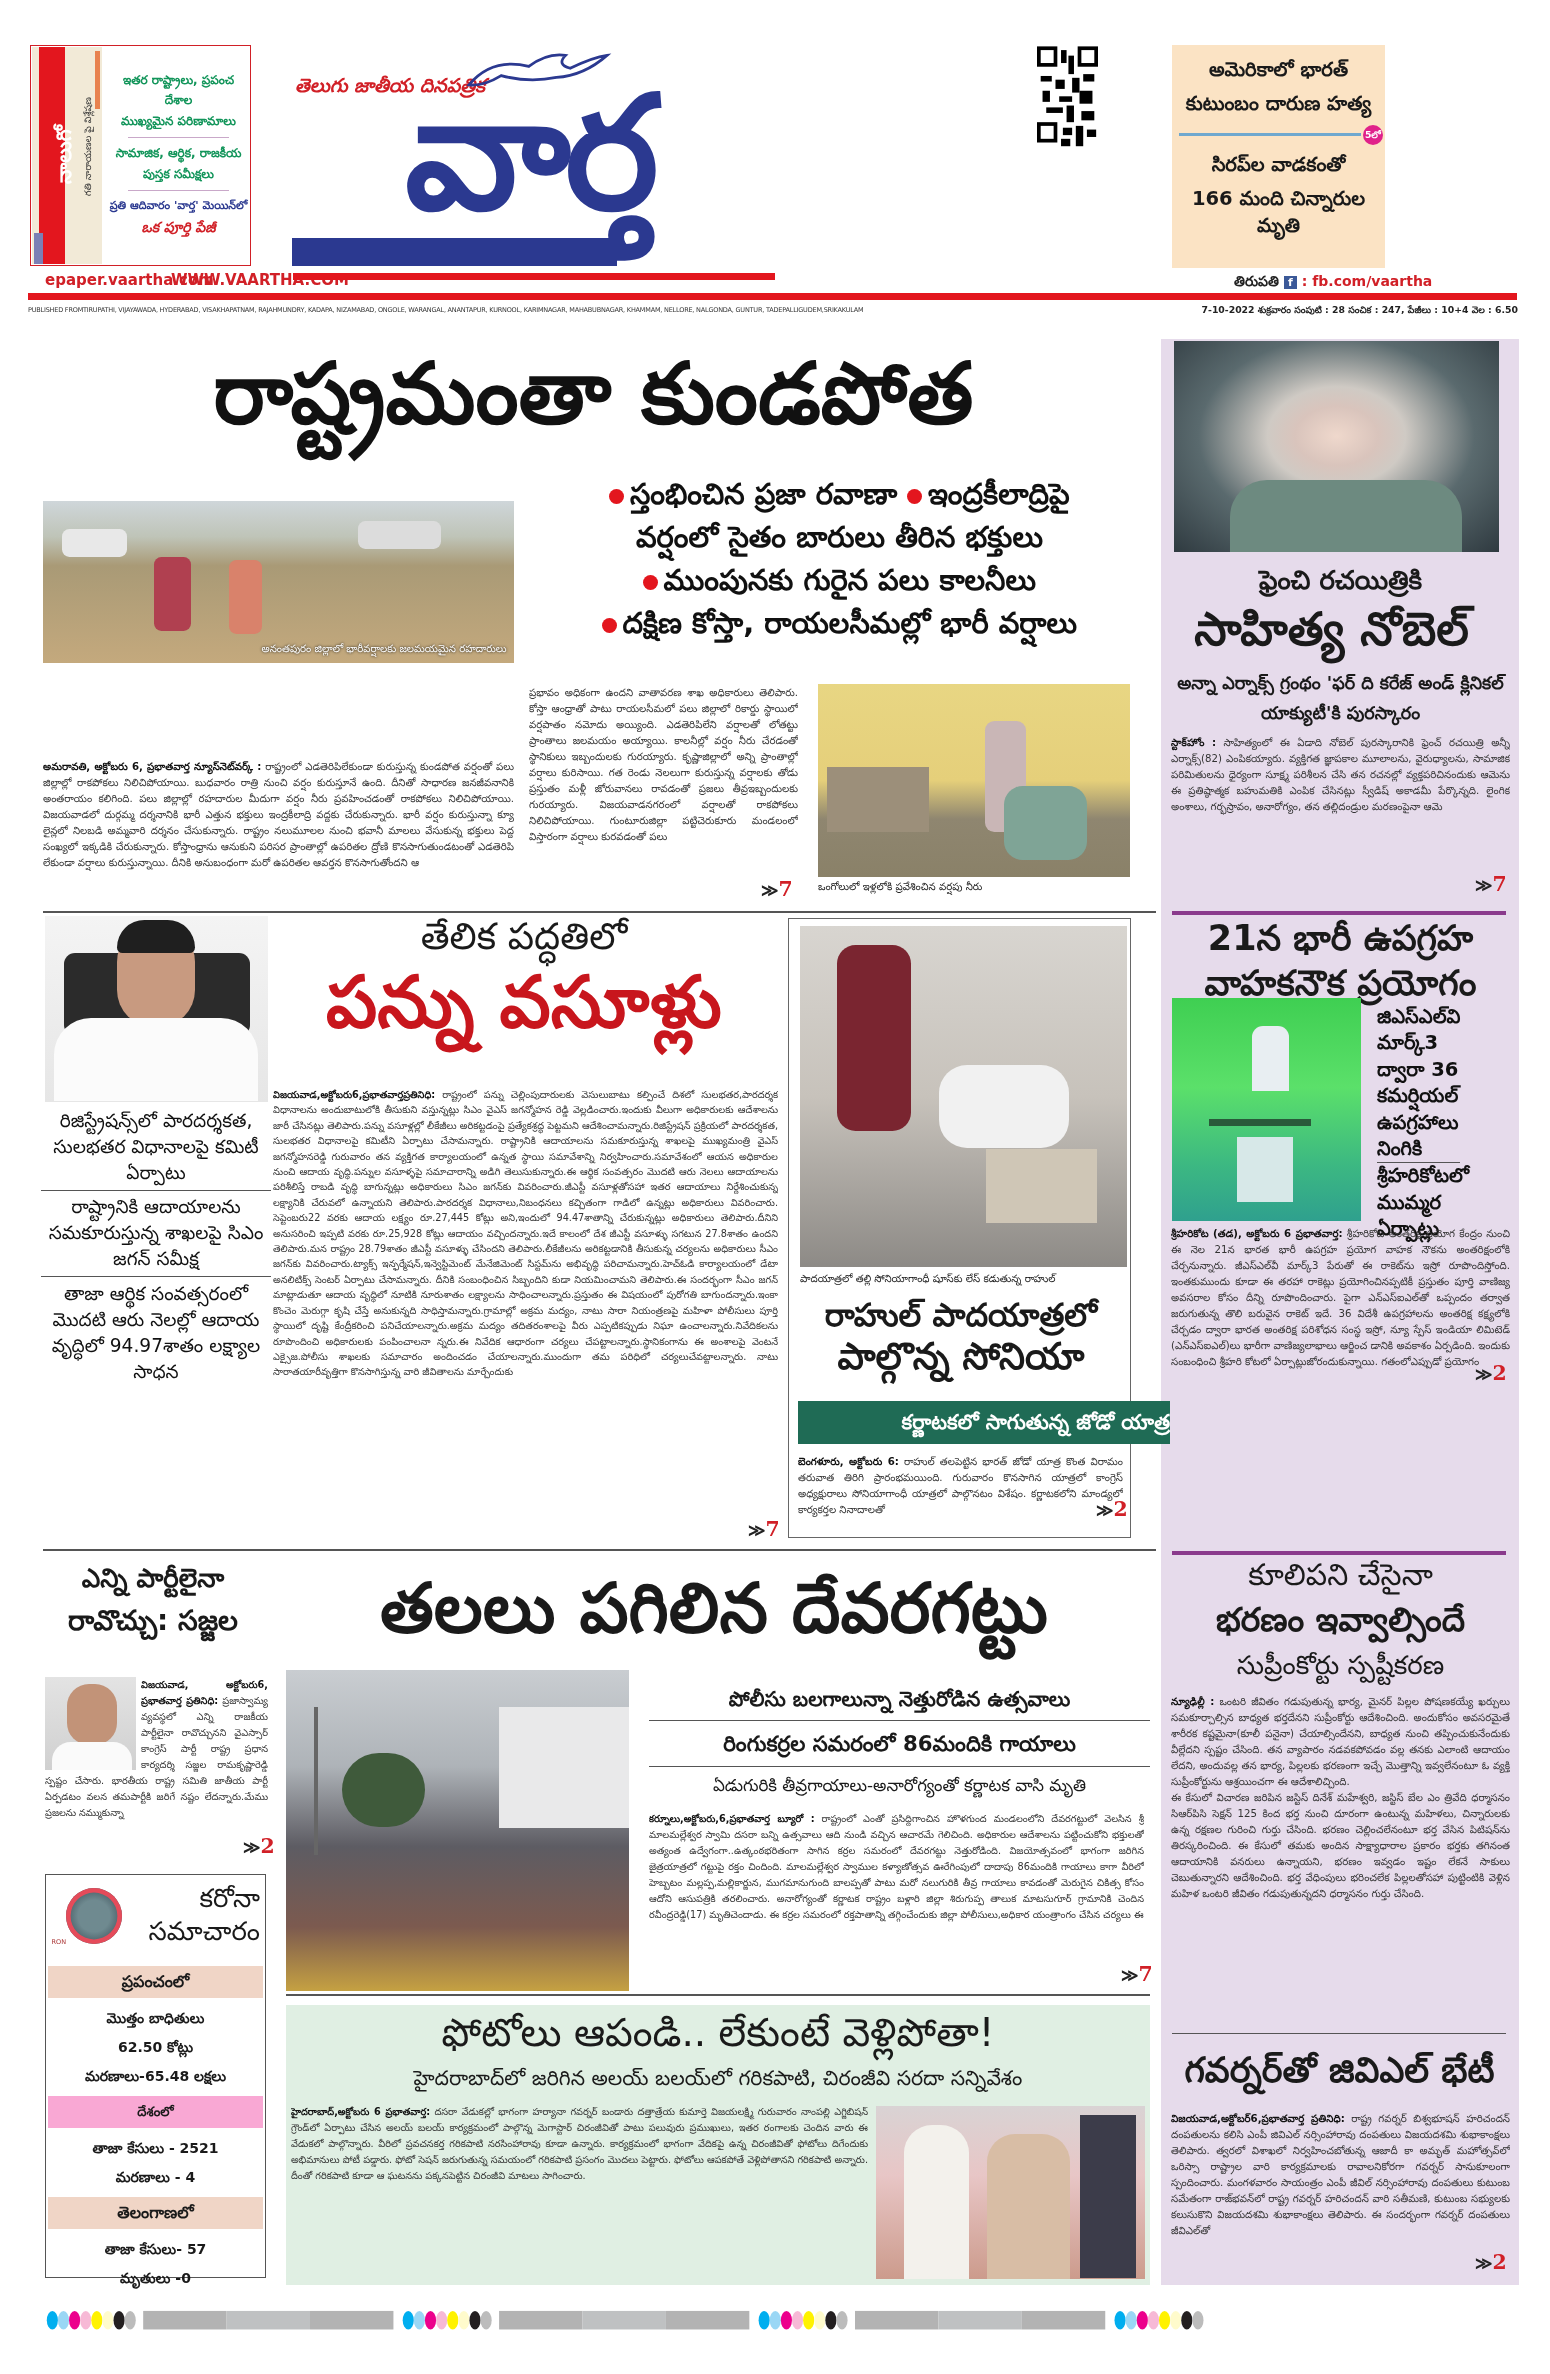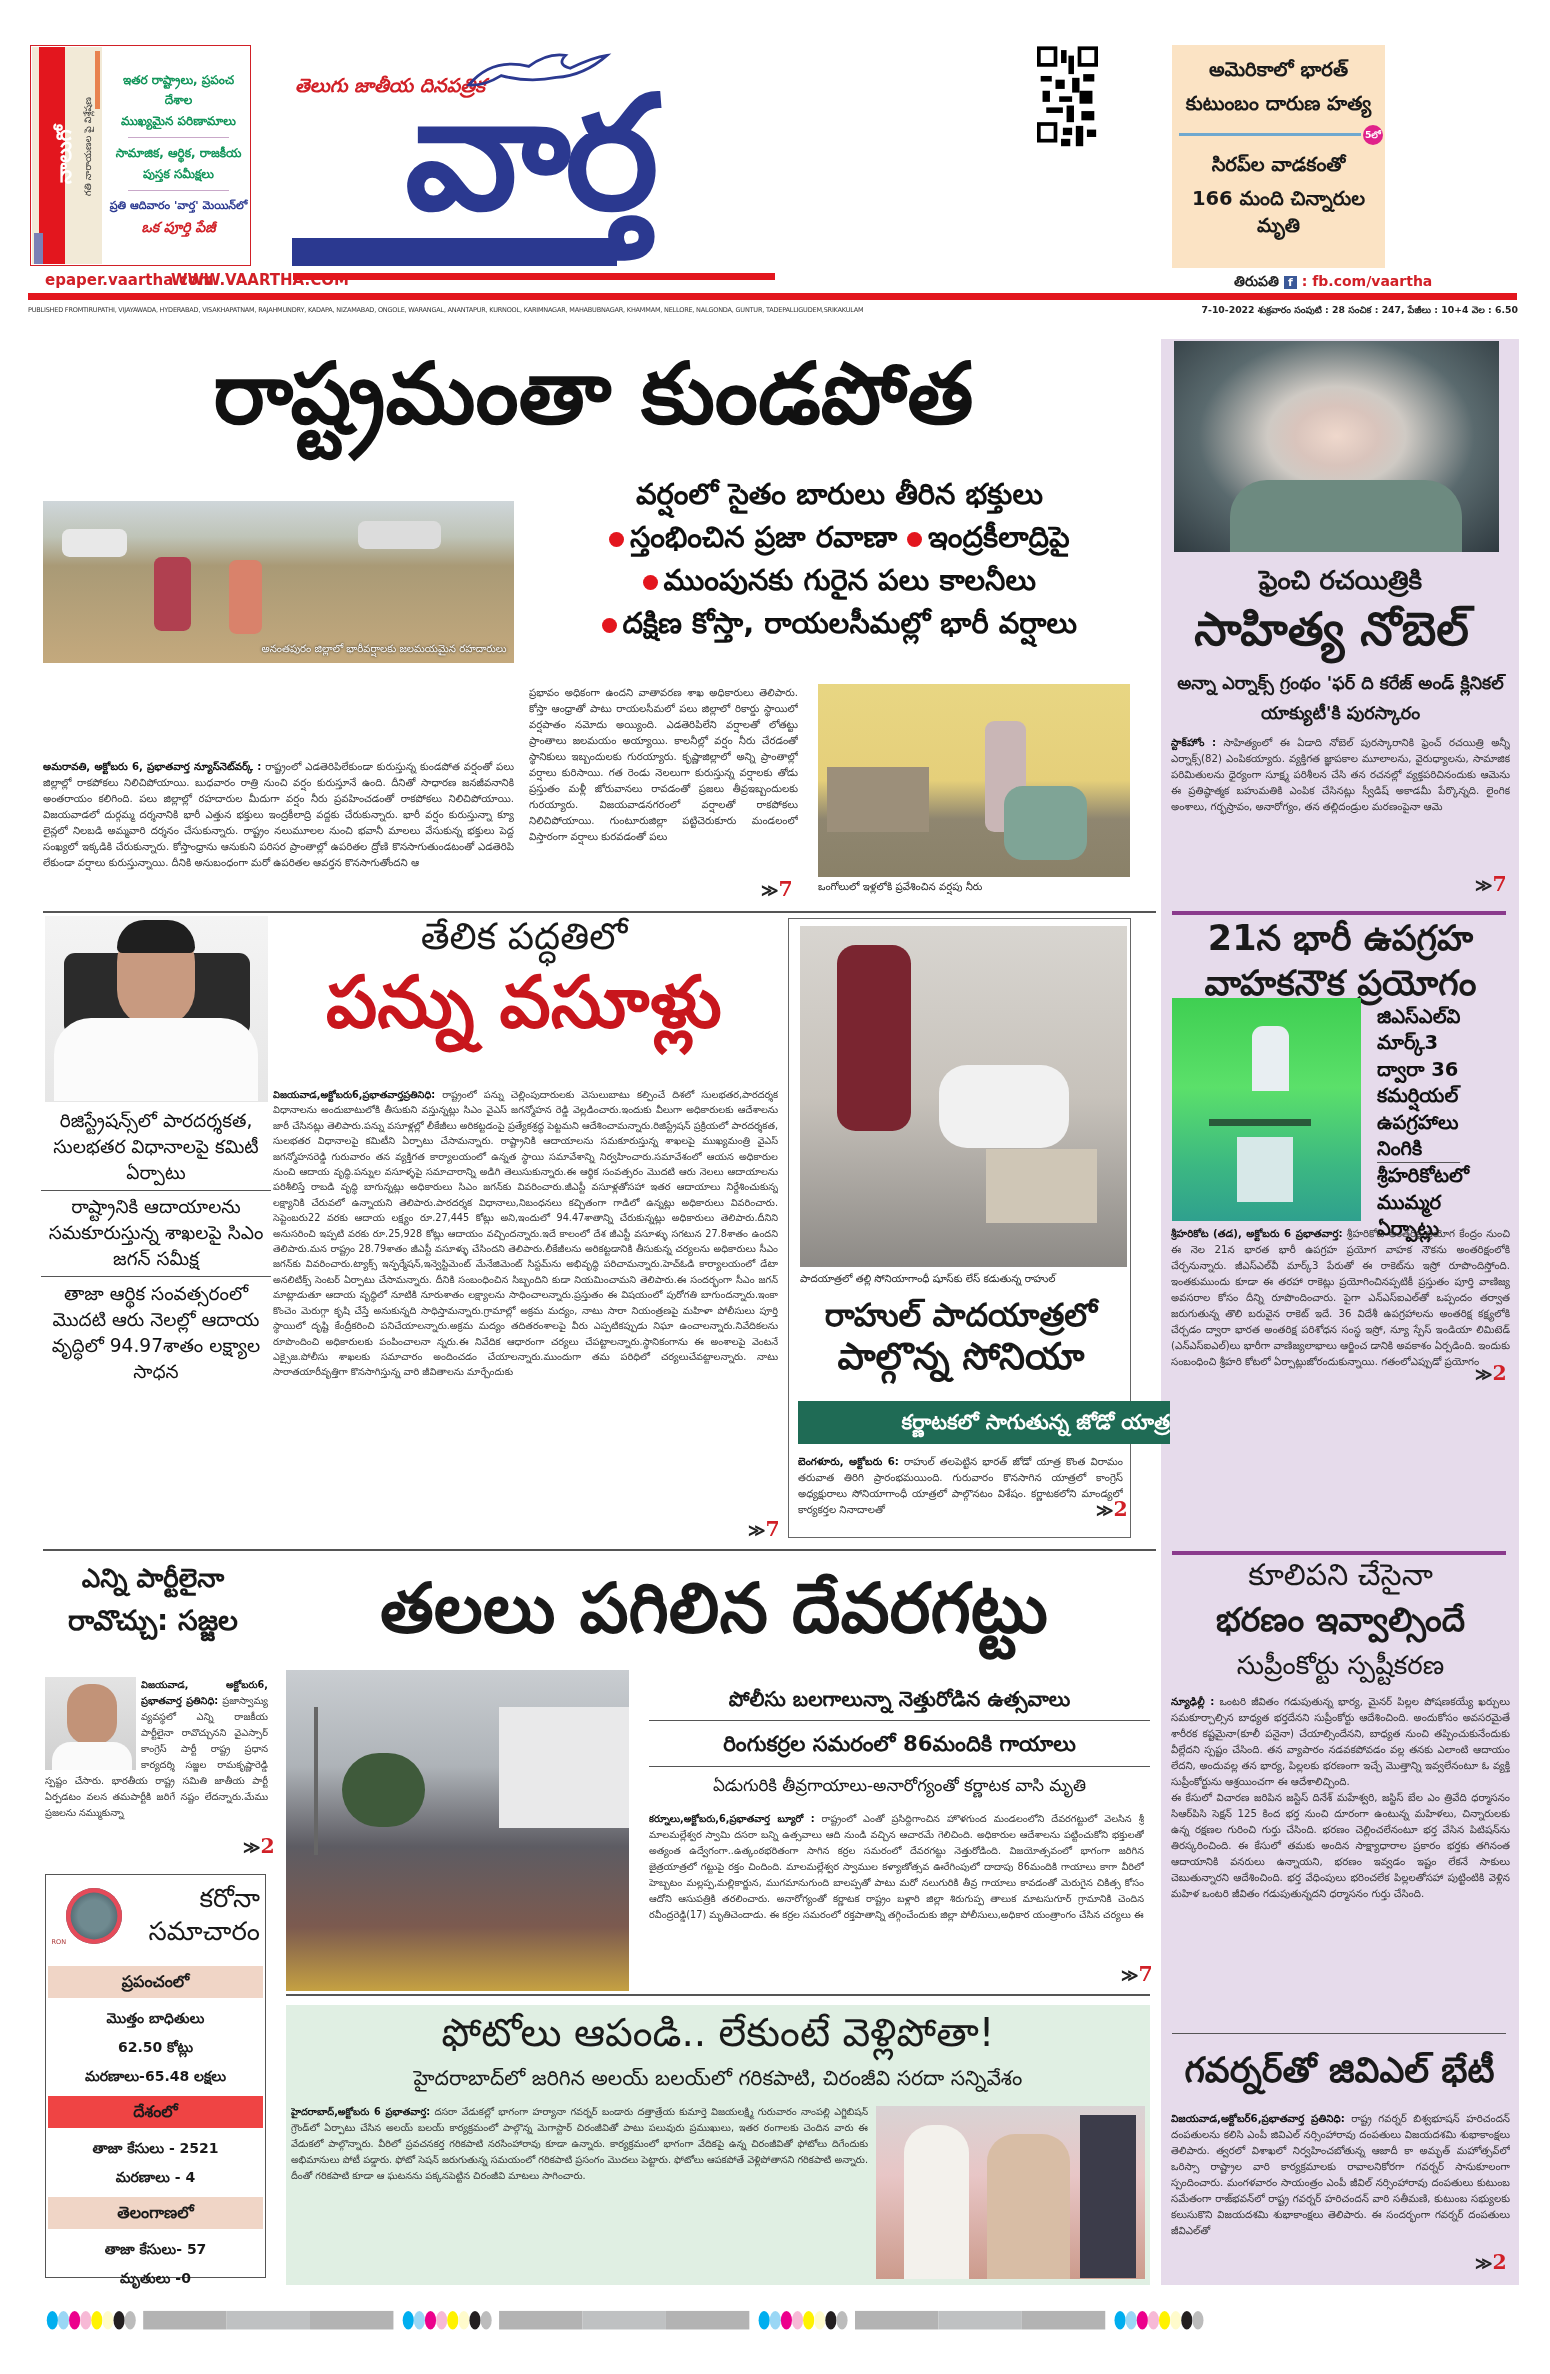--- a/index.html
+++ b/index.html
@@ -107,22 +107,22 @@
 
 <div class="photo" style="left:43px;top:501px;width:471px;height:162px;background:linear-gradient(180deg,#cfd6da 0%,#bfc4b8 22%,#a99a76 40%,#c4a97d 100%);">
   <div class="abs" style="left:18.6px;top:28px;width:65px;height:28px;background:#e8e8e8;border-radius:7.4px;"></div>
   <div class="abs" style="left:315px;top:20.4px;width:83px;height:28px;background:#dcdcdc;border-radius:7.4px;"></div>
   <div class="abs" style="left:111px;top:56px;width:37px;height:74px;background:#b04050;border-radius:7.4px;"></div>
   <div class="abs" style="left:186px;top:59px;width:33px;height:74px;background:#d9826b;border-radius:7.4px;"></div>
   <div class="abs caption" style="right:7.4px;bottom:5.6px;color:#fff;font-size:10.2px;text-shadow:0 0 2.8px #000;">అనంతపురం జిల్లాలో భారీవర్షాలకు జలమయమైన రహదారులు</div>
 </div>
 
 <div class="abs" style="left:529px;top:473px;width:621px;text-align:center;font-weight:bold;font-size:29px;line-height:43px;color:#111;">
+  <div><span class="bullet"></span><span>స్తంభించిన ప్రజా రవాణా</span> <span class="bullet"></span><span>ఇంద్రకీలాద్రిపై</span></div>
   <div>వర్షంలో సైతం బారులు తీరిన భక్తులు</div>
-  <div><span class="bullet"></span><span>స్తంభించిన ప్రజా రవాణా</span> <span class="bullet"></span><span>ఇంద్రకీలాద్రిపై</span></div>
   <div><span class="bullet"></span><span>ముంపునకు గురైన పలు కాలనీలు</span></div>
   <div><span class="bullet"></span><span>దక్షిణ కోస్తా, రాయలసీమల్లో భారీ వర్షాలు</span></div>
 </div>
 
 <div class="abs body-text" style="left:43px;top:759px;width:471px;height:148px;overflow:hidden;">
   <b>అమరావతి, అక్టోబరు 6, ప్రభాతవార్త న్యూస్‌నెట్‌వర్క్ :</b> <span>రాష్ట్రంలో ఎడతెరిపిలేకుండా కురుస్తున్న కుండపోత వర్షంతో పలు జిల్లాల్లో రాకపోకలు నిలిచిపోయాయి. బుధవారం రాత్రి నుంచి వర్షం కురుస్తూనే ఉంది. దీనితో సాధారణ జనజీవనానికి అంతరాయం కలిగింది. పలు జిల్లాల్లో రహదారుల మీదుగా వర్షం నీరు ప్రవహించడంతో రాకపోకలు నిలిచిపోయాయి. విజయవాడలో దుర్గమ్మ దర్శనానికి భారీ ఎత్తున భక్తులు ఇంద్రకీలాద్రి వద్దకు చేరుకున్నారు. భారీ వర్షం కురుస్తున్నా క్యూ లైన్లలో నిలబడి అమ్మవారి దర్శనం చేసుకున్నారు. రాష్ట్రం నలుమూలల నుంచి భవానీ మాలలు వేసుకున్న భక్తులు పెద్ద సంఖ్యలో ఇక్కడికి చేరుకున్నారు. కోస్తాంధ్రాను ఆనుకుని పరిసర ప్రాంతాల్లో ఉపరితల ద్రోణి కొనసాగుతుండటంతో ఎడతెరిపి లేకుండా వర్షాలు కురుస్తున్నాయి. దీనికి అనుబంధంగా మరో ఉపరితల ఆవర్తన కొనసాగుతోందని ఆ</span>
 </div>
 <div class="abs body-text" style="left:529px;top:685px;width:269px;height:209px;overflow:hidden;">
   <span>ప్రభావం అధికంగా ఉందని వాతావరణ శాఖ అధికారులు తెలిపారు. కోస్తా ఆంధ్రాతో పాటు రాయలసీమలో పలు జిల్లాలో రికార్డు స్థాయిలో వర్షపాతం నమోదు అయ్యింది. ఎడతెరిపిలేని వర్షాలతో లోతట్టు ప్రాంతాలు జలమయం అయ్యాయి. కాలనీల్లో వర్షం నీరు చేరడంతో స్థానికులు ఇబ్బందులకు గురయ్యారు. కృష్ణాజిల్లాలో అన్ని ప్రాంతాల్లో వర్షాలు కురిసాయి. గత రెండు నెలలుగా కురుస్తున్న వర్షాలకు తోడు ప్రస్తుతం మళ్లీ జోరువానలు రావడంతో ప్రజలు తీవ్రఇబ్బందులకు గురయ్యారు. విజయవాడనగరంలో వర్షాలతో రాకపోకలు నిలిచిపోయాయి. గుంటూరుజిల్లా పట్టిచెరుకూరు మండలంలో విస్తారంగా వర్షాలు కురవడంతో పలు</span>
 </div>
@@ -260,21 +260,21 @@
     <div>కరోనా</div>
     <div>సమాచారం</div>
   </div>
   <div class="abs" style="left:0;top:91px;width:219px;text-align:center;">
     <div style="background:#f0d5c6;margin:0 1.9px;font-size:16px;font-weight:bold;line-height:32px;">ప్రపంచంలో</div>
     <div style="font-size:14px;font-weight:bold;line-height:29px;padding:5.6px 0;">
       <div>మొత్తం బాధితులు</div>
       <div>62.50 కోట్లు</div>
       <div>మరణాలు-65.48 లక్షలు</div>
     </div>
-    <div style="background:#ef4444;margin:0 1.9px;font-size:16px;font-weight:bold;line-height:32px;">దేశంలో</div>
+    <div style="background:#f9a8d4;margin:0 1.9px;font-size:13px;font-weight:bold;line-height:32px;">దేశంలో</div>
     <div style="font-size:14px;font-weight:bold;line-height:29px;padding:5.6px 0;">
       <div>తాజా కేసులు - 2521</div>
       <div>మరణాలు - 4</div>
     </div>
     <div style="background:#f0d5c6;margin:0 1.9px;font-size:16px;font-weight:bold;line-height:32px;">తెలంగాణలో</div>
     <div style="font-size:14px;font-weight:bold;line-height:29px;padding:5.6px 0;">
       <div>తాజా కేసులు- 57</div>
       <div>మృతులు -0</div>
     </div>
   </div>

